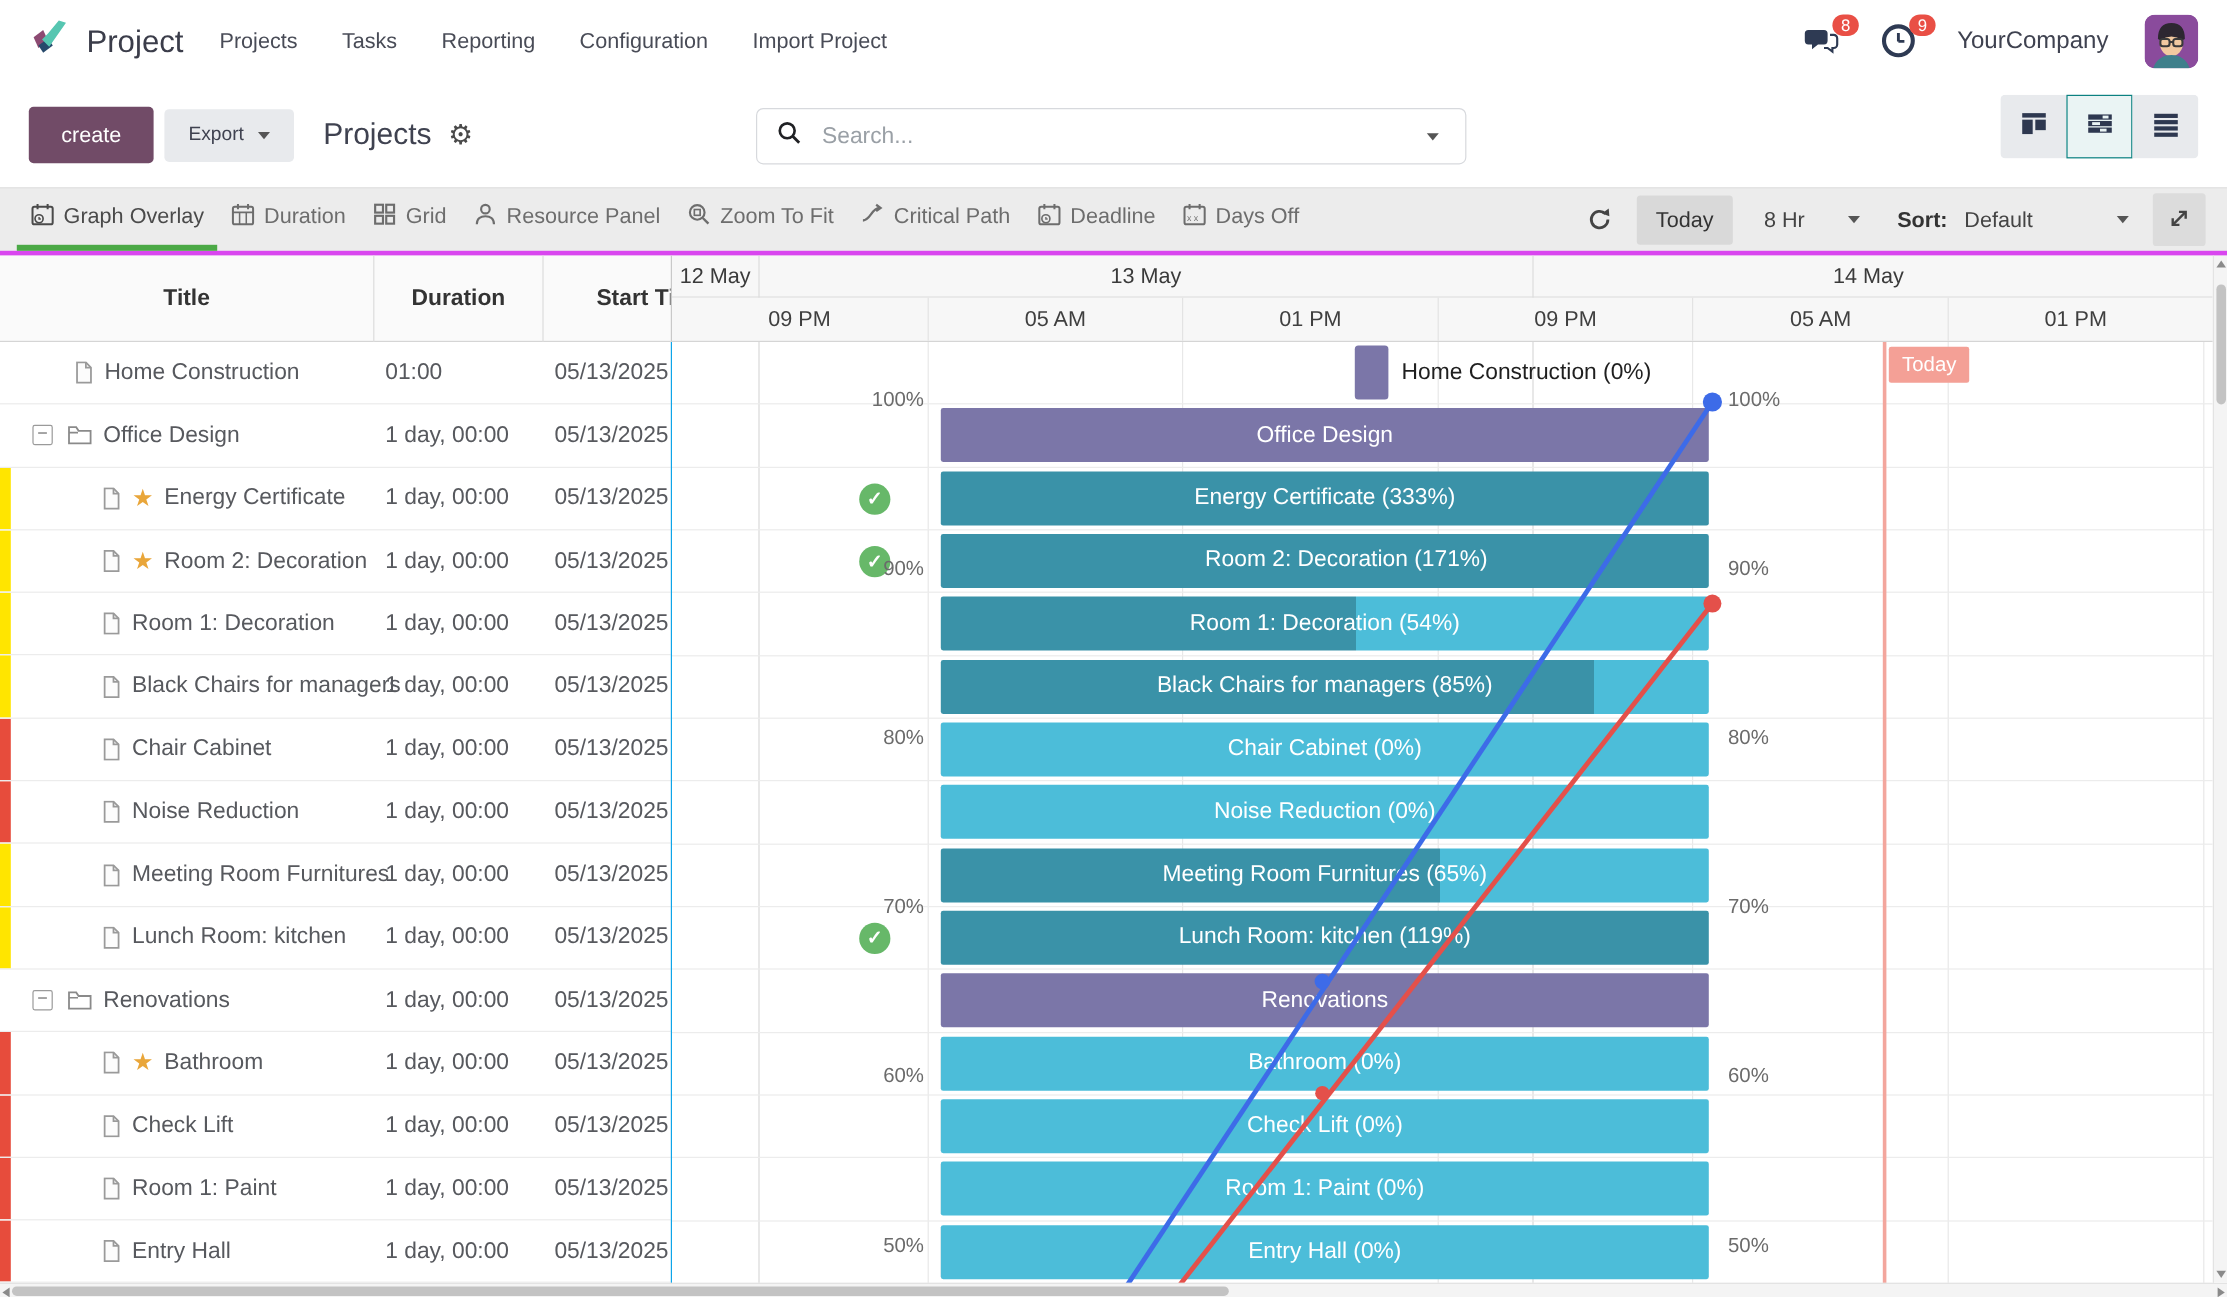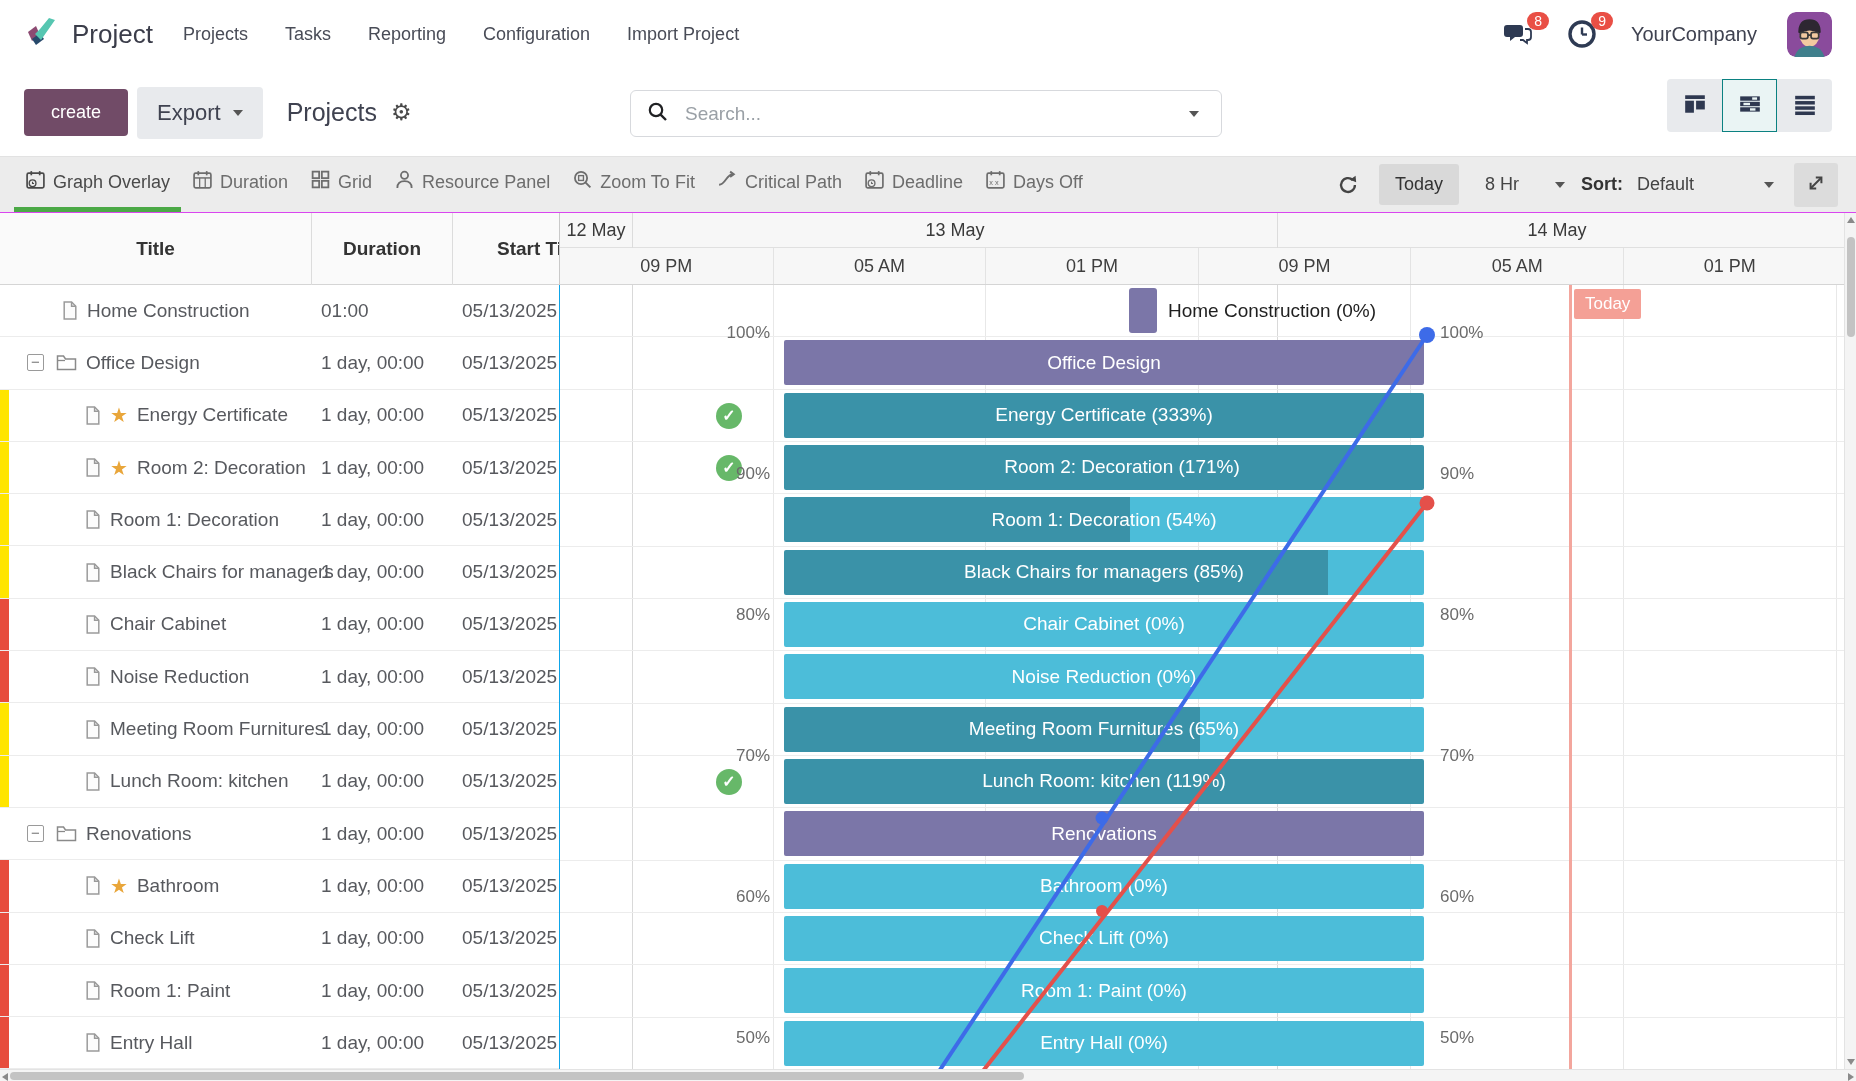--- a/index.html
+++ b/index.html
@@ -19,51 +19,51 @@
   .badge{position:absolute;top:-7px;right:-12px;background:#e94f45;color:#fff;font-size:14px;
     padding:2px 7px;border-radius:10px;line-height:14px;}
   .company-name{font-size:20px;color:#3f4250;}
   .avatar{width:45px;height:45px;border-radius:9px;overflow:hidden;}
 
   
   .control{position:absolute;left:0;top:69px;width:1856px;height:87px;display:flex;align-items:center;
     padding:0 24px;background:#fff;}
   .btn-create{background:#714B67;color:#fff;border:none;border-radius:4px;font-size:18px;
     padding:13px 27px;font-family:inherit;cursor:pointer;}
-  .btn-export{margin-left:9px;background:#e8eaed;color:#3f4250;border:none;border-radius:4px;font-size:22px;
+  .btn-export{margin-left:9px;background:#e8eaed;color:#3f4250;border:none;border-radius:4px;font-size:16px;
     padding:13px 20px;font-family:inherit;cursor:pointer;display:flex;align-items:center;gap:12px;}
   .page-title{font-size:25px;color:#3f4250;margin-left:24px;}
   .gear{font-size:23px;color:#4a4a4a;margin-left:14px;line-height:1;}
   .search-box{position:absolute;left:630px;top:21px;width:592px;height:47px;border:1px solid #d7d9dd;
     border-radius:6px;display:flex;align-items:center;padding:0 10px 0 16px;background:#fff;}
   .search-box input{flex:1;border:none;outline:none;font-size:19px;color:#ec4899;margin-left:14px;
     font-family:inherit;background:transparent;}
   .search-box input::placeholder{color:#9aa0a6;}
   .search-caret{width:34px;height:40px;display:flex;align-items:center;justify-content:center;cursor:pointer;}
   .view-switcher{position:absolute;right:24px;top:10px;display:flex;}
   .view-btn{width:55px;height:53px;background:#e8eaed;display:flex;align-items:center;justify-content:center;
     color:#2e3850;cursor:pointer;border:1px solid transparent;}
   .view-btn:first-child{border-radius:4px 0 0 4px;}
   .view-btn:last-child{border-radius:0 4px 4px 0;}
   .view-btn.active{background:#eaf4f4;border:1px solid #0b8181;}
 
   
   .toolbar{position:absolute;left:0;top:156px;width:1856px;height:57px;background:#ececec;
-    border-top:1px solid #e2e2e2;border-bottom:1px solid #d946ef;display:flex;align-items:stretch;
+    border-top:1px solid #e2e2e2;border-bottom:4px solid #d946ef;display:flex;align-items:stretch;
     padding-left:14px;font-size:18px;color:#6d6d6d;}
   .tb-item{display:flex;align-items:center;gap:7px;padding:0 11px;cursor:pointer;
     border-bottom:5px solid transparent;white-space:nowrap;}
   .tb-item.active{color:#4a4a4a;border-bottom-color:#4ba946;}
   .tb-item svg{width:21px;height:21px;}
   .tb-right{margin-left:auto;display:flex;align-items:center;padding-right:18px;gap:0;}
   .tb-refresh{padding:0 14px;cursor:pointer;display:flex;align-items:center;}
   .btn-today{background:#d9d9d9;border:none;border-radius:3px;color:#333;font-size:18px;
     padding:10px 16px;margin-left:6px;font-family:inherit;cursor:pointer;}
   .scale-select{display:flex;align-items:center;gap:36px;margin-left:26px;color:#444;cursor:pointer;}
-  .sort-wrap{display:flex;align-items:center;margin-left:16px;cursor:pointer;color:#444;}
+  .sort-wrap{display:flex;align-items:center;margin-left:31px;cursor:pointer;color:#444;}
   .sort-label{font-weight:bold;color:#333;}
   .sort-value{margin-left:14px;}
   .sort-wrap .caret{margin-left:70px;}
   .btn-expand{width:44px;height:44px;background:#dcdcdc;border:none;border-radius:3px;margin-left:20px;
     display:flex;align-items:center;justify-content:center;cursor:pointer;}
 
   .caret{width:0;height:0;border-left:5px solid transparent;border-right:5px solid transparent;
     border-top:6px solid #555;display:inline-block;}
 
   

